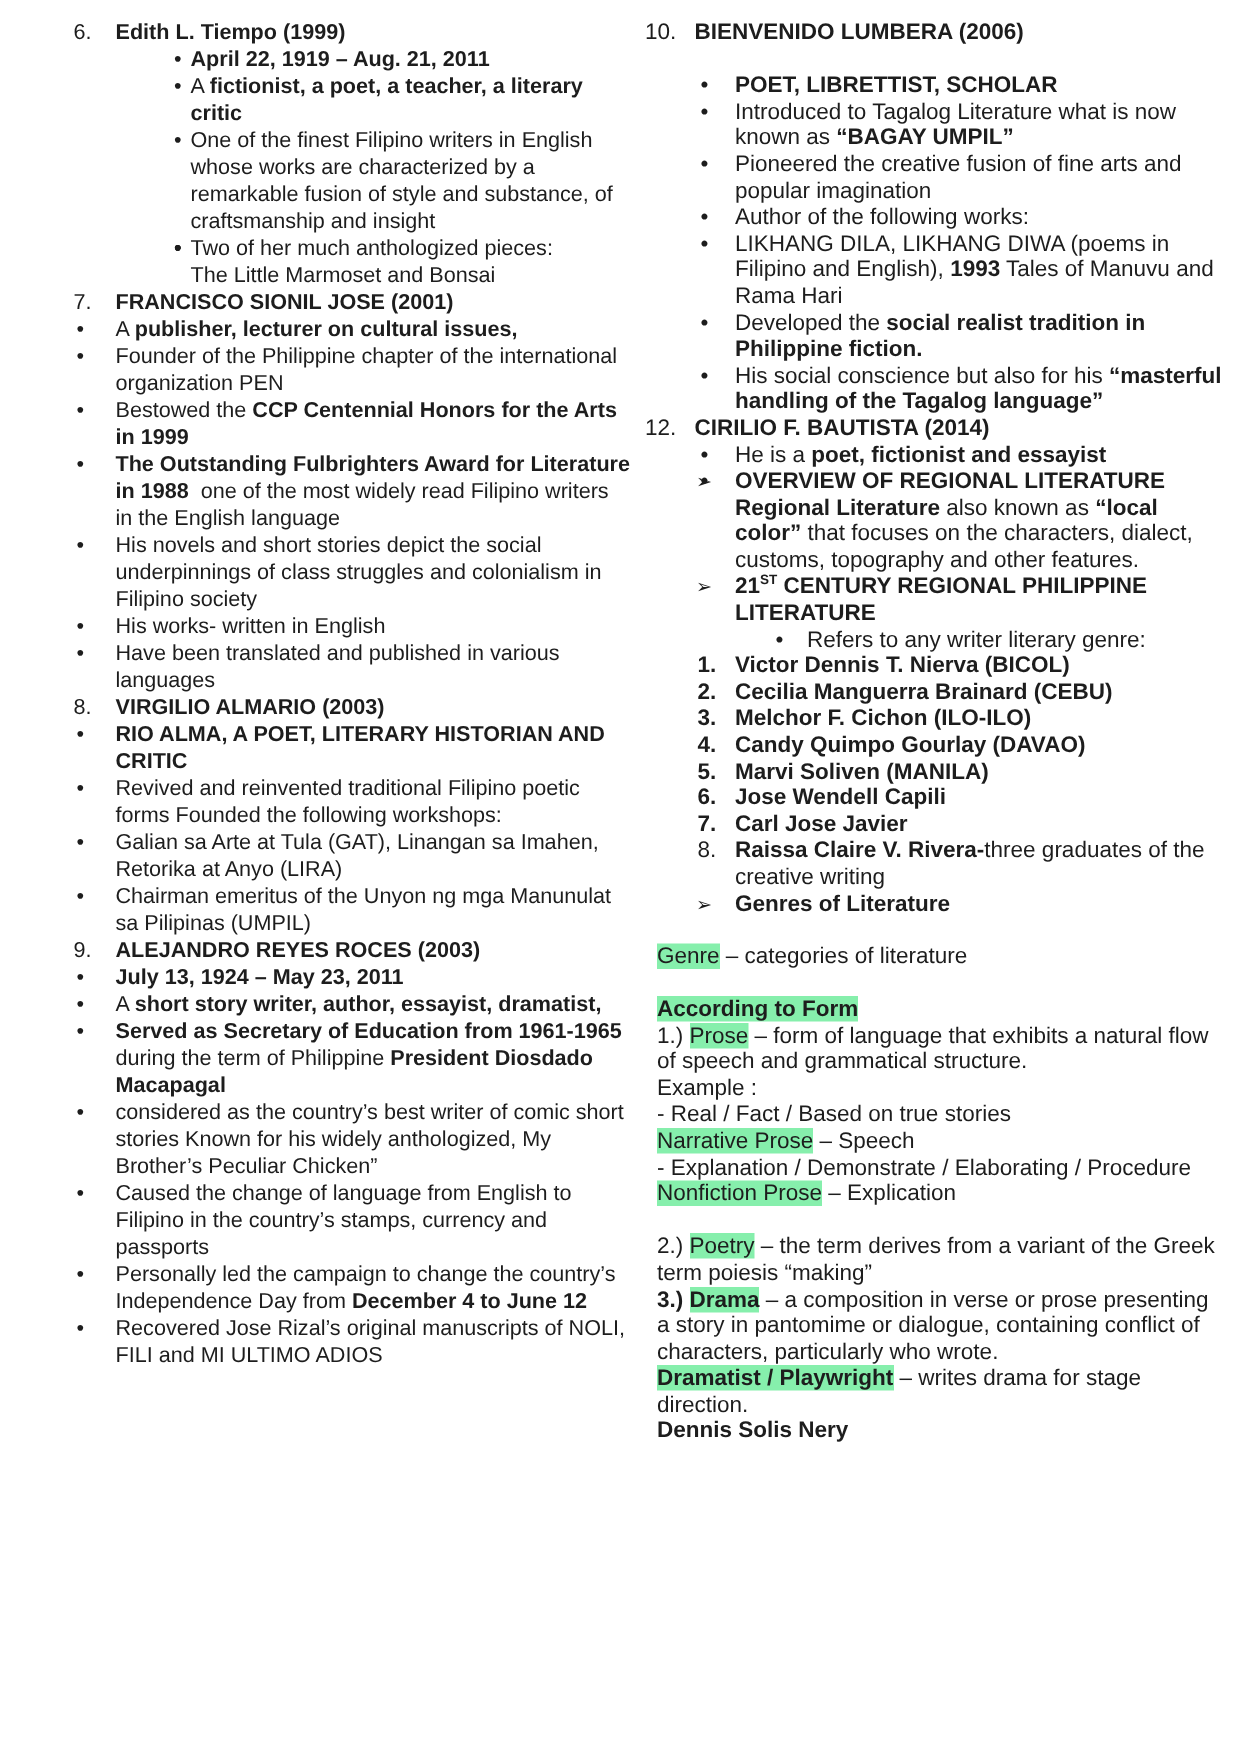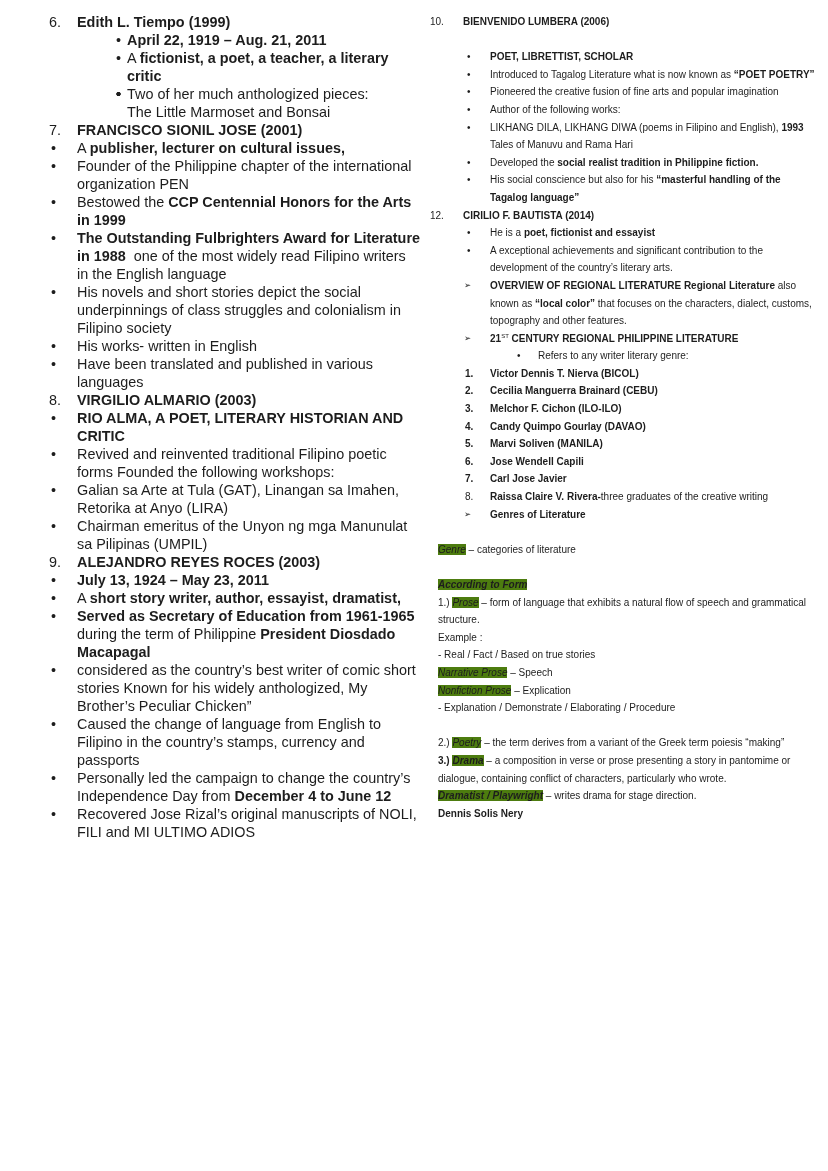--- a/index.html
+++ b/index.html
@@ -3,26 +3,26 @@
 <meta charset="utf-8">
 <style>
   html,body{margin:0;padding:0;}
   body{
     width:828px;height:1171px;background:#ffffff;position:relative;
     font-family:"Liberation Sans", sans-serif;color:#1d1d1d;overflow:hidden;
     -webkit-font-smoothing:antialiased;
   }
   .col{position:absolute;top:13px;}
   #col-left{left:48px;width:372px;font-size:14.4px;line-height:18px;}
-  #col-right{left:430px;width:388px;font-size:10px;line-height:17.6px;}
+  #col-right{left:430px;width:388px;font-size:15px;line-height:17.6px;}
   .blk{position:relative;}
   .marker{position:absolute;top:0;}
   .b{font-weight:700;}
-  .h{background:#4d7c0f;font-style:italic;}
-  .sup{font-size:0.6em;vertical-align:super;line-height:0;font-weight:400;}
+  .h{background:#86efac;}
+  .sup{font-size:0.6em;vertical-align:super;line-height:0;font-weight:700;}
   
   #col-left .item{padding-left:29px;}
   #col-left .item .marker{left:1px;}
   #col-left .bullet1{padding-left:29px;}
   #col-left .bullet1 .marker{left:3px;}
   #col-left .bullet2{padding-left:79px;}
   #col-left .bullet2 .marker{left:68px;}
   
   #col-right .item{padding-left:33px;}
   #col-right .item .marker{left:0;}
@@ -37,21 +37,21 @@
   #col-right .para{padding-left:8px;}
   #col-right .spacer{height:17.6px;}
 </style>
 </head>
 <body>
 
 <div id="col-left" class="col">
     <div class="blk item"><span class="marker">6.</span><span class="b">Edith L. Tiempo (1999)</span></div>
     <div class="blk bullet2"><span class="marker">•</span><span class="b">April 22, 1919 – Aug. 21, 2011</span></div>
     <div class="blk bullet2"><span class="marker">•</span><span>A </span><span class="b">fictionist, a poet, a teacher, a literary critic</span></div>
-    <div class="blk bullet2"><span class="marker">•</span></div>
+    <div class="blk bullet2"><span class="marker">•</span><span>One of the finest Filipino writers in English whose works are characterized by a remarkable fusion of style and substance, of craftsmanship and insight</span></div>
     <div class="blk bullet2"><span class="marker">•</span></div>
     <div class="blk bullet2"><span class="marker">•</span></div>
     <div class="blk bullet2"><span class="marker">•</span><span>Two of her much anthologized pieces:</span><br><span>The Little Marmoset and Bonsai</span></div>
     <div class="blk item"><span class="marker">7.</span><span class="b">FRANCISCO SIONIL JOSE (2001)</span></div>
     <div class="blk bullet1"><span class="marker">•</span><span>A </span><span class="b">publisher, lecturer on cultural issues,</span></div>
     <div class="blk bullet1"><span class="marker">•</span><span>Founder of the Philippine chapter of the international organization PEN</span></div>
     <div class="blk bullet1"><span class="marker">•</span><span>Bestowed the </span><span class="b">CCP Centennial Honors for the Arts in 1999</span></div>
     <div class="blk bullet1"><span class="marker">•</span><span class="b">The Outstanding Fulbrighters Award for Literature in 1988</span><span>&nbsp; one of the most widely read Filipino writers in the English language</span></div>
     <div class="blk bullet1"><span class="marker">•</span><span>His novels and short stories depict the social underpinnings of class struggles and colonialism in Filipino society</span></div>
     <div class="blk bullet1"><span class="marker">•</span><span>His works- written in English</span></div>
@@ -67,49 +67,49 @@
     <div class="blk bullet1"><span class="marker">•</span><span class="b">Served as Secretary of Education from 1961-1965</span><span> during the term of Philippine </span><span class="b">President Diosdado Macapagal</span></div>
     <div class="blk bullet1"><span class="marker">•</span><span>considered as the country’s best writer of comic short stories Known for his widely anthologized, My Brother’s Peculiar Chicken”</span></div>
     <div class="blk bullet1"><span class="marker">•</span><span>Caused the change of language from English to Filipino in the country’s stamps, currency and passports</span></div>
     <div class="blk bullet1"><span class="marker">•</span><span>Personally led the campaign to change the country’s Independence Day from </span><span class="b">December 4 to June 12</span></div>
     <div class="blk bullet1"><span class="marker">•</span><span>Recovered Jose Rizal’s original manuscripts of NOLI, FILI and MI ULTIMO ADIOS</span></div>
   </div>
 <div id="col-right" class="col">
     <div class="blk item"><span class="marker">10.</span><span class="b">BIENVENIDO LUMBERA (2006)</span></div>
     <div class="blk spacer"></div>
     <div class="blk bullet1"><span class="marker">•</span><span class="b">POET, LIBRETTIST, SCHOLAR</span></div>
-    <div class="blk bullet1"><span class="marker">•</span><span>Introduced to Tagalog Literature what is now known as </span><span class="b">“POET POETRY”</span></div>
+    <div class="blk bullet1"><span class="marker">•</span><span>Introduced to Tagalog Literature what is now known as </span><span class="b">“BAGAY UMPIL”</span></div>
     <div class="blk bullet1"><span class="marker">•</span><span>Pioneered the creative fusion of fine arts and popular imagination</span></div>
     <div class="blk bullet1"><span class="marker">•</span><span>Author of the following works:</span></div>
     <div class="blk bullet1"><span class="marker">•</span><span>LIKHANG DILA, LIKHANG DIWA (poems in Filipino and English), </span><span class="b">1993</span><span> Tales of Manuvu and Rama Hari</span></div>
     <div class="blk bullet1"><span class="marker">•</span><span>Developed the </span><span class="b">social realist tradition in Philippine fiction.</span></div>
     <div class="blk bullet1"><span class="marker">•</span><span>His social conscience but also for his </span><span class="b">“masterful handling of the Tagalog language”</span></div>
     <div class="blk item"><span class="marker">12.</span><span class="b">CIRILIO F. BAUTISTA (2014)</span></div>
     <div class="blk bullet1"><span class="marker">•</span><span>He is a </span><span class="b">poet, fictionist and essayist</span></div>
-    <div class="blk bullet1"><span class="marker">•</span><span>A exceptional achievements and significant contribution to the development of the country’s literary arts.</span></div>
+    <div class="blk bullet1"><span class="marker">•</span></div>
     <div class="blk arrow"><span class="marker">➢</span><span class="b">OVERVIEW OF REGIONAL LITERATURE Regional Literature</span><span> also known as </span><span class="b">“local color”</span><span> that focuses on the characters, dialect, customs, topography and other features.</span></div>
     <div class="blk arrow"><span class="marker">➢</span><span class="b">21</span><span class="b sup">ST</span><span class="b"> CENTURY REGIONAL PHILIPPINE LITERATURE</span></div>
     <div class="blk bullet2"><span class="marker">•</span><span>Refers to any writer literary genre:</span></div>
     <div class="blk numname"><span class="marker b">1.</span><span class="b">Victor Dennis T. Nierva (BICOL)</span></div>
     <div class="blk numname"><span class="marker b">2.</span><span class="b">Cecilia Manguerra Brainard (CEBU)</span></div>
     <div class="blk numname"><span class="marker b">3.</span><span class="b">Melchor F. Cichon (ILO-ILO)</span></div>
     <div class="blk numname"><span class="marker b">4.</span><span class="b">Candy Quimpo Gourlay (DAVAO)</span></div>
     <div class="blk numname"><span class="marker b">5.</span><span class="b">Marvi Soliven (MANILA)</span></div>
     <div class="blk numname"><span class="marker b">6.</span><span class="b">Jose Wendell Capili</span></div>
     <div class="blk numname"><span class="marker b">7.</span><span class="b">Carl Jose Javier</span></div>
     <div class="blk numname"><span class="marker">8.</span><span class="b">Raissa Claire V. Rivera-</span><span>three graduates of the creative writing</span></div>
     <div class="blk arrow"><span class="marker">➢</span><span class="b">Genres of Literature</span></div>
     <div class="blk spacer"></div>
     <div class="blk para"><span class="h">Genre</span><span> – categories of literature</span></div>
     <div class="blk spacer"></div>
     <div class="blk para"><span class="b h">According to Form</span></div>
     <div class="blk para"><span>1.) </span><span class="h">Prose</span><span> – form of language that exhibits a natural flow of speech and grammatical structure.</span></div>
     <div class="blk para"><span>Example :</span></div>
     <div class="blk para"><span>- Real / Fact / Based on true stories</span></div>
     <div class="blk para"><span class="h">Narrative Prose</span><span> – Speech</span></div>
+    <div class="blk para"><span>- Explanation / Demonstrate / Elaborating / Procedure</span></div>
     <div class="blk para"><span class="h">Nonfiction Prose</span><span> – Explication</span></div>
-    <div class="blk para"><span>- Explanation / Demonstrate / Elaborating / Procedure</span></div>
     <div class="blk spacer"></div>
     <div class="blk para"><span>2.) </span><span class="h">Poetry</span><span> – the term derives from a variant of the Greek term poiesis “making”</span></div>
     <div class="blk para"><span class="b">3.) </span><span class="b h">Drama</span><span> – a composition in verse or prose presenting a story in pantomime or dialogue, containing conflict of characters, particularly who wrote.</span></div>
     <div class="blk para"><span class="b h">Dramatist / Playwright</span><span> – writes drama for stage direction.</span></div>
     <div class="blk para"><span class="b">Dennis Solis Nery</span></div>
   </div>
 
 </body></html>

